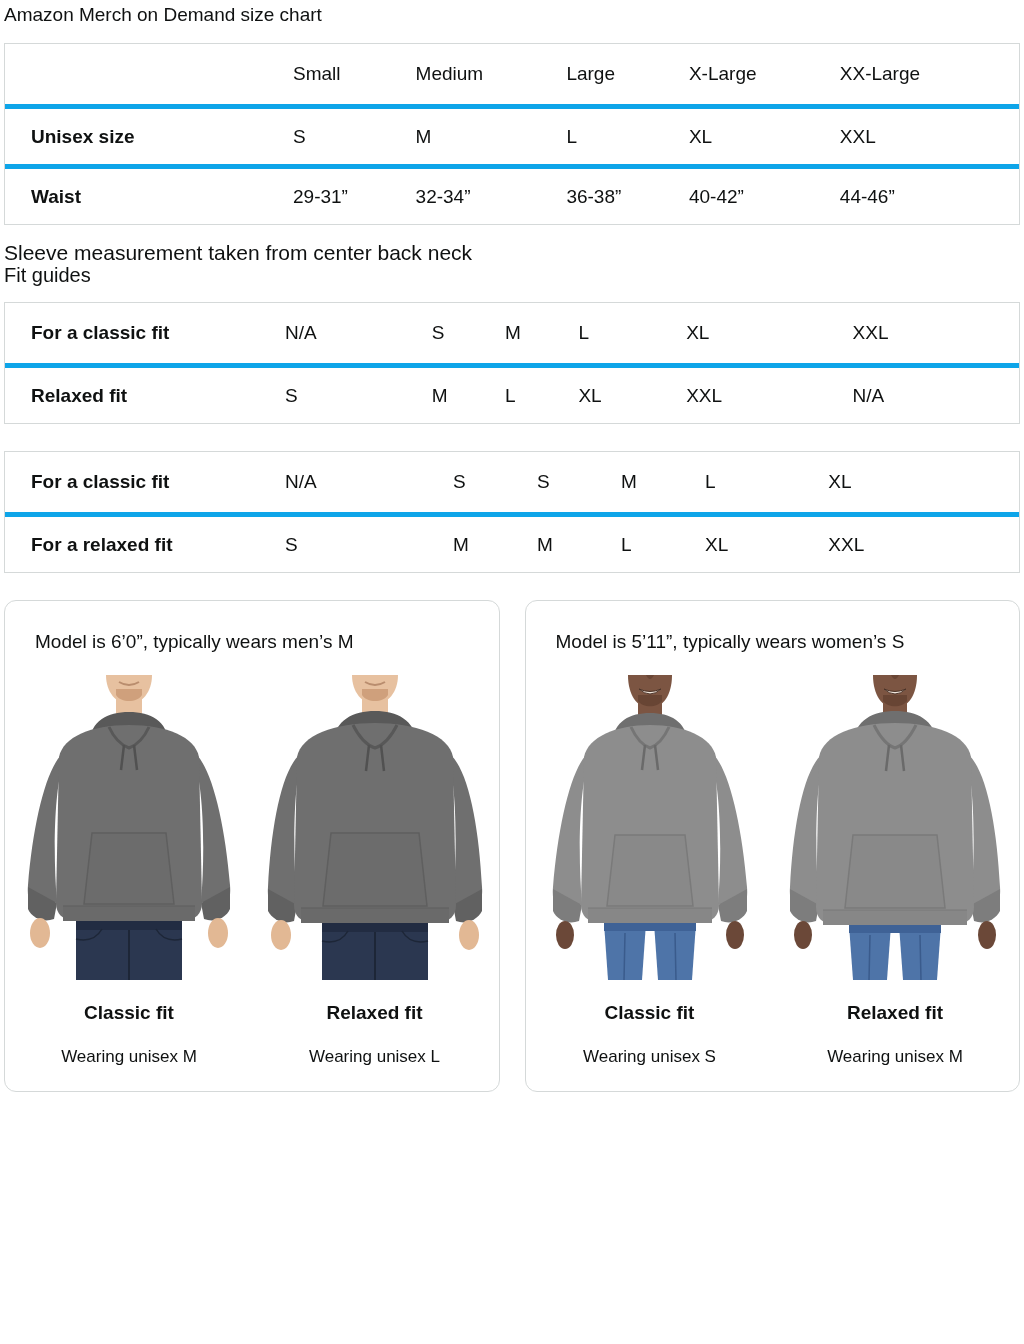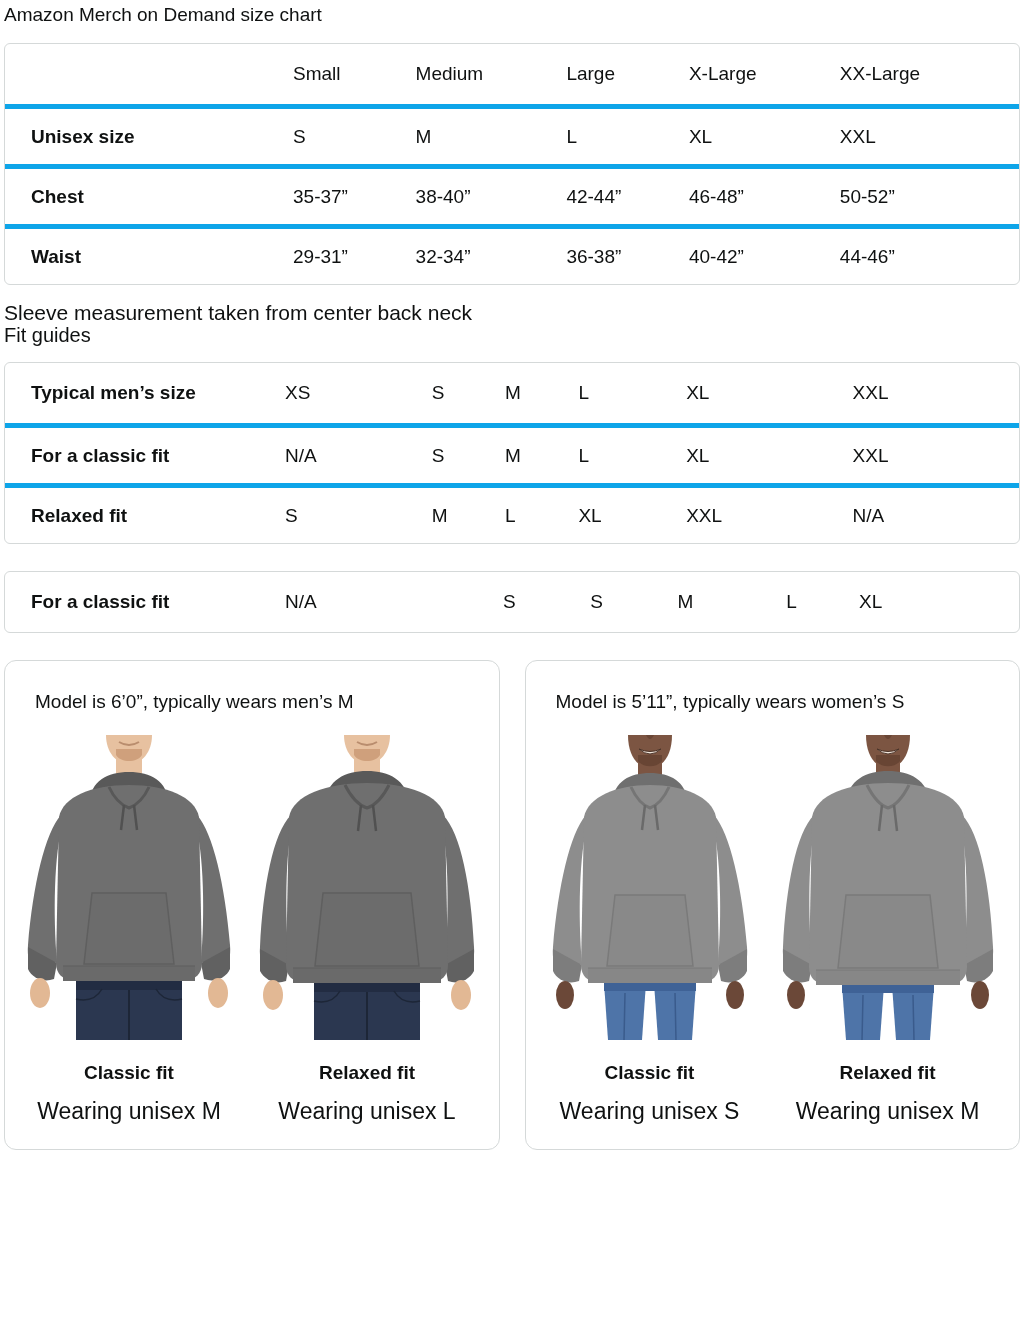--- a/index.html
+++ b/index.html
@@ -9,21 +9,21 @@
     font-family:"Liberation Sans","DejaVu Sans",sans-serif;
     color:#0f1111;
     -webkit-font-smoothing:antialiased;
   }
   .page { padding:2px 4px 10px 4px; }
 
   .page-title { font-size:19px; font-weight:400; line-height:24px; margin:0 0 0 0; padding-top:1px; }
 
   
   table.chart {
-    width:100%; border:1px solid #d5d9d9; border-radius:6px;
+    width:100%; border:1px solid #d5d9d9; border-radius:0;
     border-collapse:separate; border-spacing:0; background:#fff;
   }
   table.chart td {
     height:60px; vertical-align:middle; font-size:19px; color:#0f1111;
     white-space:nowrap; text-align:left; padding:0;
   }
   table.chart tr + tr td { border-top:5px solid #0ea5e9; }
   table.chart td.lbl { font-weight:700; padding-left:26px; }
 
   .size-chart { margin-top:16px; }
@@ -37,25 +37,25 @@
   .fit-table col.c-lbl { width:280px; }
   .fit-table.second { margin-top:27px; }
 
   
   .cards { display:flex; gap:25px; margin-top:27px; }
   .card {
     flex:1; border:1px solid #d5d9d9; border-radius:12px;
     padding:30px 14px 24px 14px; background:#fff;
   }
   .card-title { font-size:19px; font-weight:400; margin:0 0 22px 16px; }
-  .figures { display:flex; justify-content:flex-start; gap:18px; }
+  .figures { display:flex; justify-content:space-between; gap:18px; }
   .figure { width:220px; text-align:center; }
   .figure svg.model { width:220px; height:305px; display:block; background:#fff; }
   .fit-label { font-size:19px; font-weight:700; margin-top:22px; }
-  .wearing { font-size:23px; font-weight:400; margin-top:14px; }
+  .wearing { font-size:17px; font-weight:400; margin-top:23px; }
 </style>
 </head>
 <body>
 
 <div class="page">
 
   <h1 class="page-title">Amazon Merch on Demand size chart</h1>
 
   <table class="chart size-chart">
     <colgroup>
@@ -77,28 +77,20 @@
       </tr>
       <tr>
         <td class="lbl">Unisex size</td>
         <td>S</td>
         <td>M</td>
         <td>L</td>
         <td>XL</td>
         <td>XXL</td>
       </tr>
       <tr>
-        <td class="lbl">Chest</td>
-        <td>35-37”</td>
-        <td>38-40”</td>
-        <td>42-44”</td>
-        <td>46-48”</td>
-        <td>50-52”</td>
-      </tr>
-      <tr>
         <td class="lbl">Waist</td>
         <td>29-31”</td>
         <td>32-34”</td>
         <td>36-38”</td>
         <td>40-42”</td>
         <td>44-46”</td>
       </tr>
     </tbody>
   </table>
 
@@ -111,29 +103,20 @@
         <col class="c-lbl">
         <col>
         <col>
         <col>
         <col>
         <col>
         <col>
       </colgroup>
     <tbody>
       <tr>
-        <td class="lbl">Typical men’s size</td>
-        <td>XS</td>
-        <td>S</td>
-        <td>M</td>
-        <td>L</td>
-        <td>XL</td>
-        <td>XXL</td>
-      </tr>
-      <tr>
         <td class="lbl">For a classic fit</td>
         <td>N/A</td>
         <td>S</td>
         <td>M</td>
         <td>L</td>
         <td>XL</td>
         <td>XXL</td>
       </tr>
       <tr>
         <td class="lbl">Relaxed fit</td>
@@ -159,20 +142,29 @@
       </colgroup>
     <tbody>
       <tr>
         <td class="lbl">For a classic fit</td>
         <td>N/A</td>
         <td>S</td>
         <td>S</td>
         <td>M</td>
         <td>L</td>
         <td>XL</td>
+      </tr>
+      <tr>
+        <td class="lbl">For a relaxed fit</td>
+        <td>S</td>
+        <td>M</td>
+        <td>M</td>
+        <td>L</td>
+        <td>XL</td>
+        <td>XXL</td>
       </tr>
     </tbody>
   </table>
 
   <div class="cards">
 
     <div class="card">
       <div class="card-title">Model is 6’0”, typically wears men’s M</div>
       <div class="figures">
 

